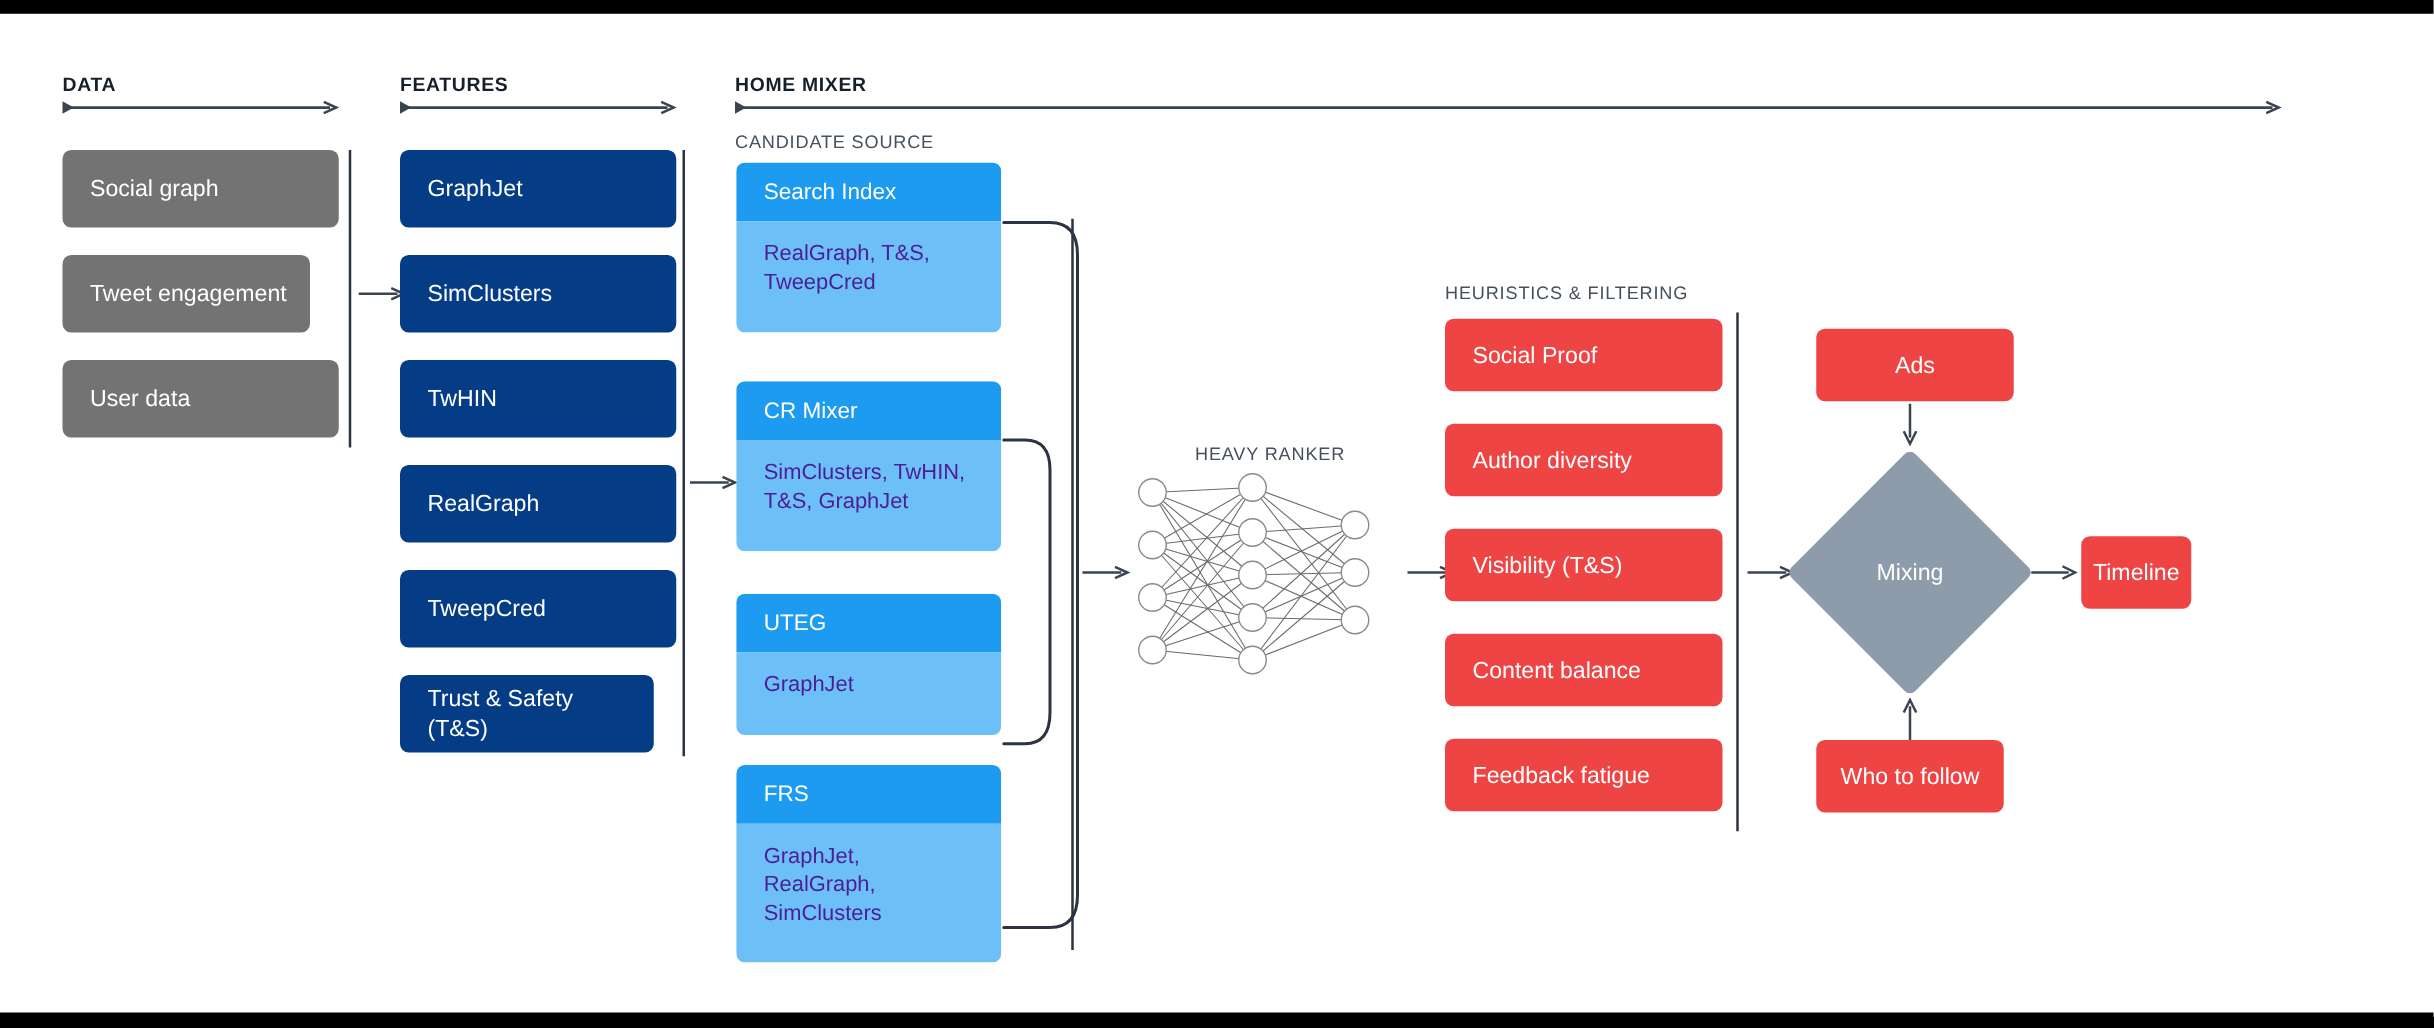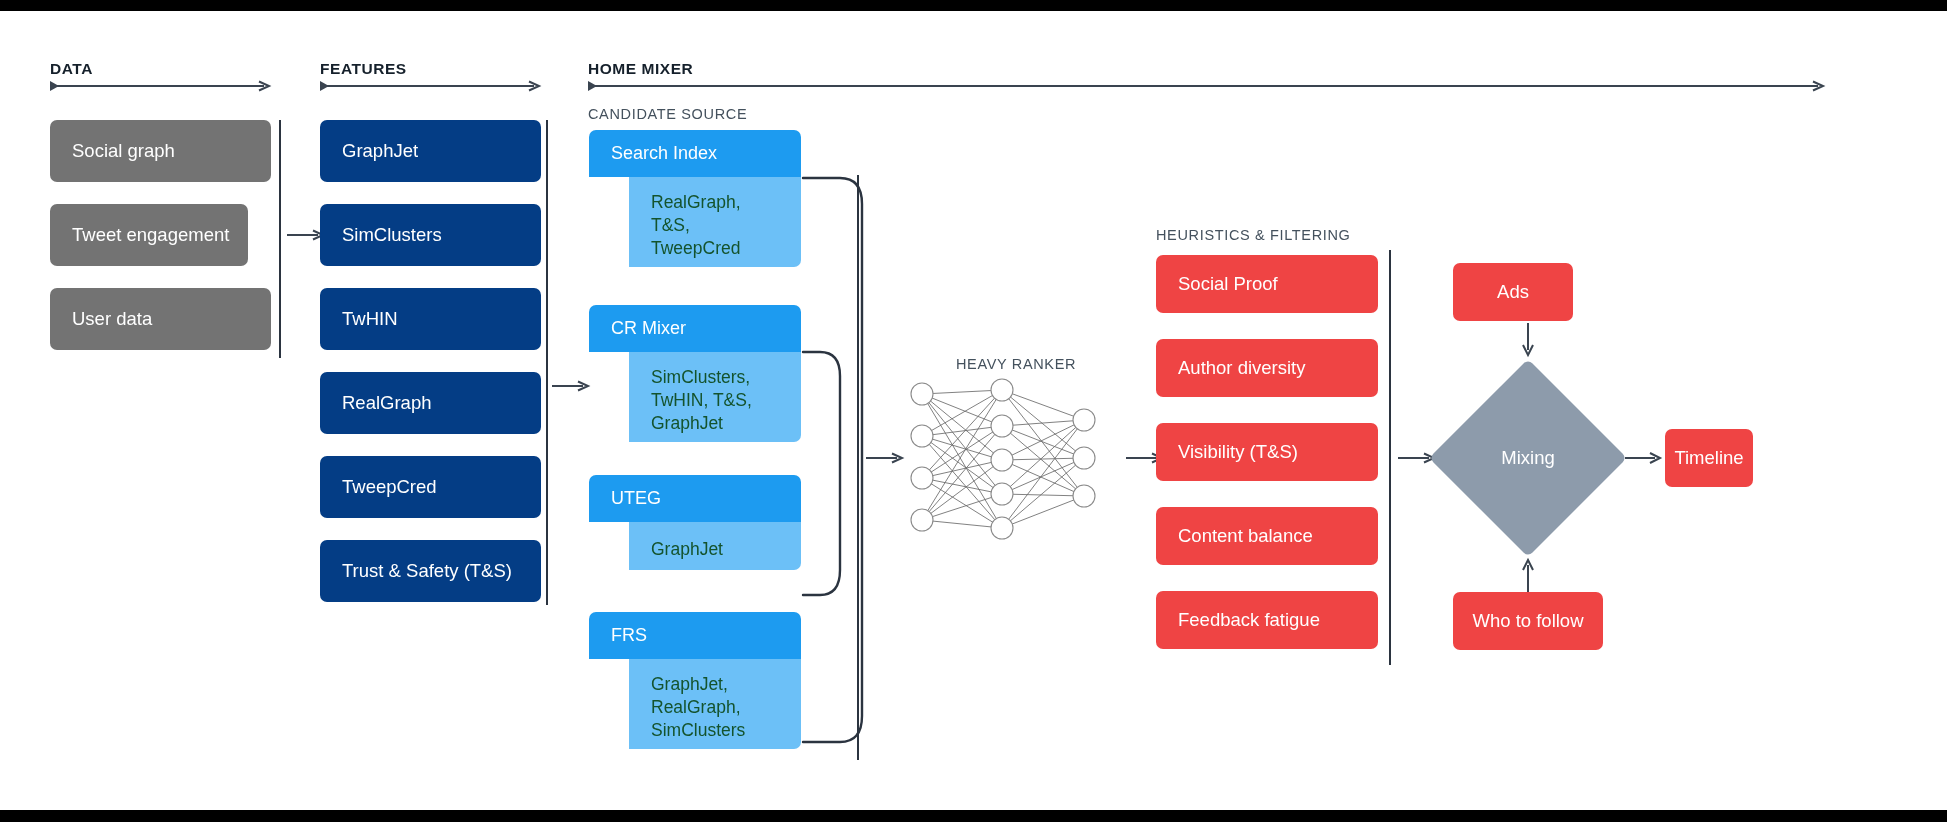--- a/index.html
+++ b/index.html
@@ -44,24 +44,24 @@
   .box.light   { background: #ef4444; }
 
   
   .cs-card { position: absolute; width: 212px; border-radius: 7px; overflow: hidden; }
   .cs-head {
     background: #1d9bf0; color: #ffffff;
     font-size: 18px; padding: 0 22px;
     display: flex; align-items: center; height: 47px;
   }
   .cs-body {
-    background: #6cc0f7; color: #14532d;
-    font-size: 17.5px; padding: 14px 22px 8px 22px;
+    background: #6cc0f7; color: #4c1d95;
+    font-size: 17.5px; padding: 14px 22px 29px 22px;
     line-height: 1.30; min-height: 48px;
-    display: flex; align-items: center; margin-left: 40px;
+    display: flex; align-items: center;
   }
 
   
   .vrule { position: absolute; width: 2px; background: #2b3440; }
 
   
   .mini-arrow { position: absolute; }
   .mini-arrow svg { display: block; overflow: visible; }
 
   
@@ -139,21 +139,21 @@
       <line x1="0" y1="6" x2="31" y2="6" stroke="#3a4450" stroke-width="2"></line>
       <polyline points="26,1.5 36,6 26,10.5" fill="none" stroke="#3a4450" stroke-width="2"></polyline>
     </svg>
   </div>
 
   <div class="box feature" style="left:320px; top:120px; width:221px; height:62px;">GraphJet</div>
   <div class="box feature" style="left:320px; top:204px; width:221px; height:62px;">SimClusters</div>
   <div class="box feature" style="left:320px; top:288px; width:221px; height:62px;">TwHIN</div>
   <div class="box feature" style="left:320px; top:372px; width:221px; height:62px;">RealGraph</div>
   <div class="box feature" style="left:320px; top:456px; width:221px; height:62px;">TweepCred</div>
-  <div class="box feature" style="left:320px; top:540px; width:221px; height:62px;">Trust &amp; Safety (T&amp;S)</div>
+  <div class="box feature" style="left:320px; top:540px; width:203px; height:62px;">Trust &amp; Safety (T&amp;S)</div>
 
   <div class="mini-arrow" style="left:552px; top:380px; width:38px; height:12px;">
     <svg width="38" height="12" viewBox="0 0 38 12">
       <line x1="0" y1="6" x2="31" y2="6" stroke="#3a4450" stroke-width="2"></line>
       <polyline points="26,1.5 36,6 26,10.5" fill="none" stroke="#3a4450" stroke-width="2"></polyline>
     </svg>
   </div>
 
   <div class="cs-card" style="left:589px; top:130px;">
     <div class="cs-head">Search Index</div>
@@ -264,21 +264,21 @@
   <div class="box light" style="left:1156px; top:507px; width:222px; height:58px;">Content balance</div>
   <div class="box light" style="left:1156px; top:591px; width:222px; height:58px;">Feedback fatigue</div>
 
   <div class="mini-arrow" style="left:1398px; top:452px; width:38px; height:12px;">
     <svg width="38" height="12" viewBox="0 0 38 12">
       <line x1="0" y1="6" x2="31" y2="6" stroke="#3a4450" stroke-width="2"></line>
       <polyline points="26,1.5 36,6 26,10.5" fill="none" stroke="#3a4450" stroke-width="2"></polyline>
     </svg>
   </div>
 
-  <div class="box light" style="left:1453px; top:263px; width:120px; height:58px; justify-content:center; padding:0;">Ads</div>
+  <div class="box light" style="left:1453px; top:263px; width:158px; height:58px; justify-content:center; padding:0;">Ads</div>
 
   <div class="overlay">
     <svg width="1947" height="822" viewBox="0 0 1947 822">
 
       <line x1="1528" y1="323" x2="1528" y2="350" stroke="#3a4450" stroke-width="2"></line>
       <polyline points="1523,345 1528,355 1533,345" fill="none" stroke="#3a4450" stroke-width="2"></polyline>
 
       <line x1="1528" y1="592" x2="1528" y2="565" stroke="#3a4450" stroke-width="2"></line>
       <polyline points="1523,570 1528,560 1533,570" fill="none" stroke="#3a4450" stroke-width="2"></polyline>
 

